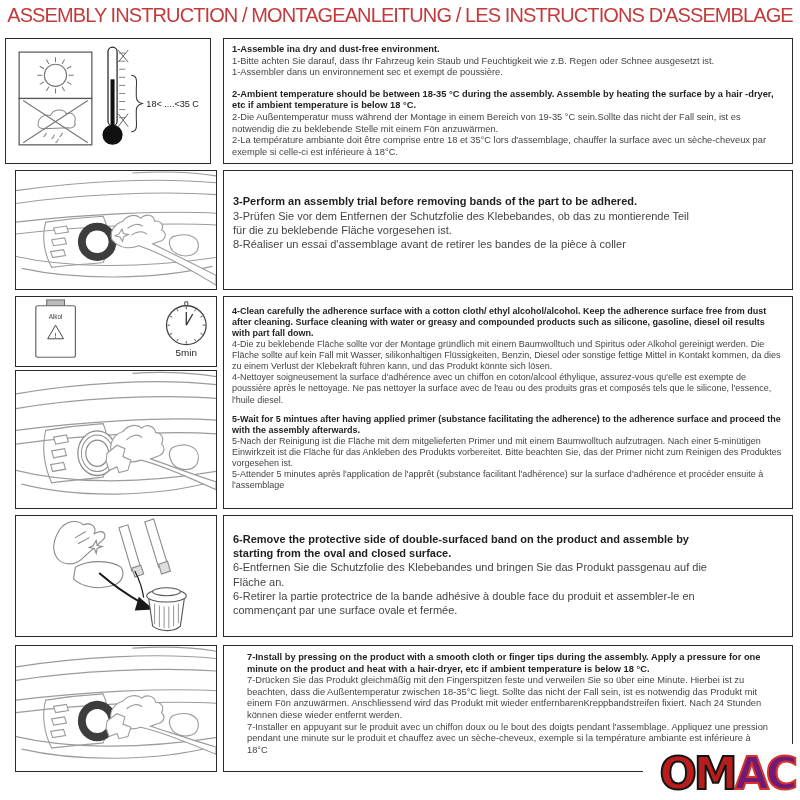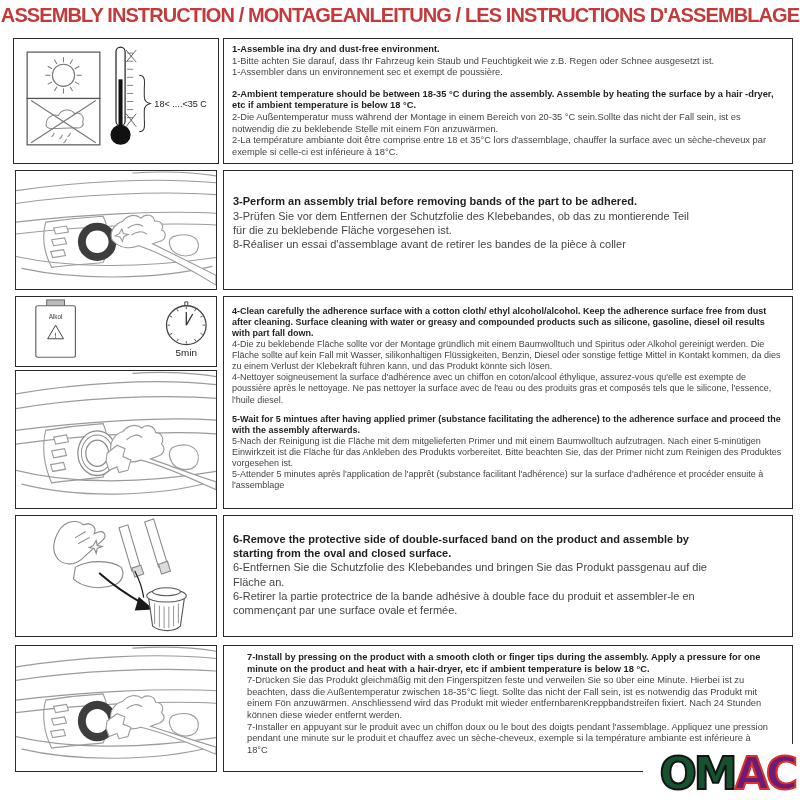--- a/index.html
+++ b/index.html
@@ -1,46 +1,46 @@
 <!DOCTYPE html>
 <html><head>
 <meta charset="utf-8">
 <style>
   html,body{margin:0;padding:0;background:#fff;width:800px;height:800px;overflow:hidden;
     font-family:"Liberation Sans",sans-serif;}
   #page{position:relative;width:800px;height:800px;background:#fff;}
   #title{position:absolute;top:4px;left:0;width:800px;text-align:center;
-    font-size:20px;font-weight:bold;color:#c43a3a;letter-spacing:-0.9px;white-space:nowrap;}
+    font-size:20px;font-weight:normal;color:#c43a3a;letter-spacing:-0.9px;white-space:nowrap;}
   .box{position:absolute;background:#fff;border:1.5px solid #2b2b2b;box-sizing:border-box;}
   .illu{overflow:hidden;}
   .illu svg{display:block;width:100%;height:100%;}
   .txt{color:#454545;}
   .txt p{margin:0;}
   .txt p.en{font-weight:bold;color:#1f1f1f;}
   .blk{margin:0 0 10px 0;}
   .blk:last-child{margin-bottom:0;}
   #r1{left:223px;top:38px;width:570px;height:126px;padding:5px 8px;font-size:9.3px;line-height:1.25;}
   #r2{left:223px;top:170px;width:570px;height:120px;padding:6px 100px 20px 9px;font-size:11px;line-height:1.3;
       display:flex;flex-direction:column;justify-content:center;}
   #r3{left:223px;top:296px;width:570px;height:213px;padding:9px 8px 4px;font-size:9px;line-height:1.23;}
   #r3 .blk{margin-bottom:8px;}
   #r4{left:223px;top:515px;width:570px;height:122px;padding:3px 70px 6px 9px;font-size:11px;line-height:1.3;
       display:flex;flex-direction:column;justify-content:center;}
   #r5{left:223px;top:645px;width:570px;height:127px;padding:6px 23px;font-size:9.3px;line-height:1.25;}
-  #l1{left:13px;top:38px;width:206px;height:126px;}
+  #l1{left:5px;top:38px;width:206px;height:126px;}
   #l2{left:15px;top:170px;width:202px;height:120px;}
   #l3a{left:15px;top:296px;width:202px;height:71px;}
   #l3b{left:15px;top:370px;width:202px;height:139px;}
   #l4{left:15px;top:515px;width:202px;height:122px;}
   #l5{left:15px;top:645px;width:202px;height:127px;}
   #logo{position:absolute;right:5px;bottom:4px;width:152px;height:52px;background:#fff;
     display:flex;align-items:flex-end;justify-content:flex-end;
     font-family:"DejaVu Sans",sans-serif;font-weight:bold;font-size:44px;line-height:44px;
     letter-spacing:-3px;-webkit-text-stroke:2px;}
-  #logo .lg-black{color:#14532d;-webkit-text-stroke-color:#141414;}
+  #logo .lg-black{color:#b91c1c;-webkit-text-stroke-color:#141414;}
   #logo .lg-red{color:#701a75;-webkit-text-stroke-color:#d6352e;}
 </style>
 </head>
 <body>
 
 <svg width="0" height="0" style="position:absolute" aria-hidden="true">
   <defs>
     <g id="car-base" stroke="#9b9b9b" fill="none" stroke-width="1.1" stroke-linecap="round">
       <path d="M0,20 C60,11 140,6 202,12"></path>
       <path d="M0,33 C60,24 146,20 202,24"></path>
@@ -98,21 +98,21 @@
     </svg>
   </div>
   <div class="box txt" id="r1">
     <div class="blk">
       <p class="en">1-Assemble ina dry and dust-free environment.</p>
       <p>1-Bitte achten Sie darauf, dass Ihr Fahrzeug kein Staub und Feuchtigkeit wie z.B. Regen oder Schnee ausgesetzt ist.</p>
       <p>1-Assembler dans un environnement sec et exempt de poussière.</p>
     </div>
     <div class="blk">
       <p class="en">2-Ambient temperature should be between 18-35 °C  during the assembly. Assemble by heating the surface by a hair -dryer, etc if ambient temperature is below 18 °C.</p>
-      <p>2-Die Außentemperatur muss während der Montage in einem Bereich von 20-35 °C  sein.Sollte das nicht der Fall sein, ist es notwendig die zu beklebende Stelle mit einem Fön anzuwärmen.</p>
+      <p>2-Die Außentemperatur muss während der Montage in einem Bereich von 19-35 °C  sein.Sollte das nicht der Fall sein, ist es notwendig die zu beklebende Stelle mit einem Fön anzuwärmen.</p>
       <p>2-La température ambiante doit être comprise entre 18 et 35°C lors d'assemblage, chauffer la surface avec un sèche-cheveux par exemple si celle-ci est inférieure à 18°C.</p>
     </div>
   </div>
 
   <div class="box illu" id="l2">
     <svg viewBox="0 0 202 120" preserveAspectRatio="none">
       <use href="#car-base"></use>
       <circle cx="82" cy="72" r="19.5" fill="#3d3d3d"></circle>
       <circle cx="82" cy="72" r="11.5" fill="#fff"></circle>
       <use href="#hand-pinch"></use>

